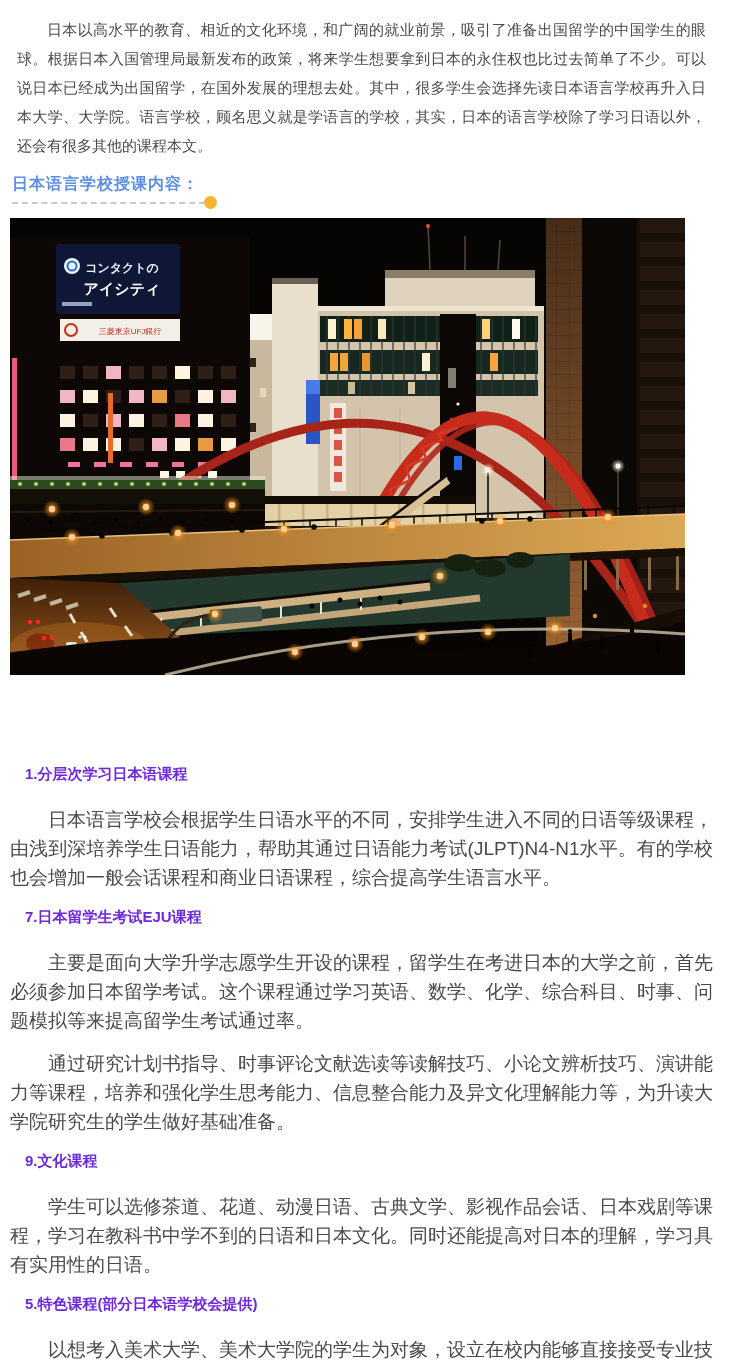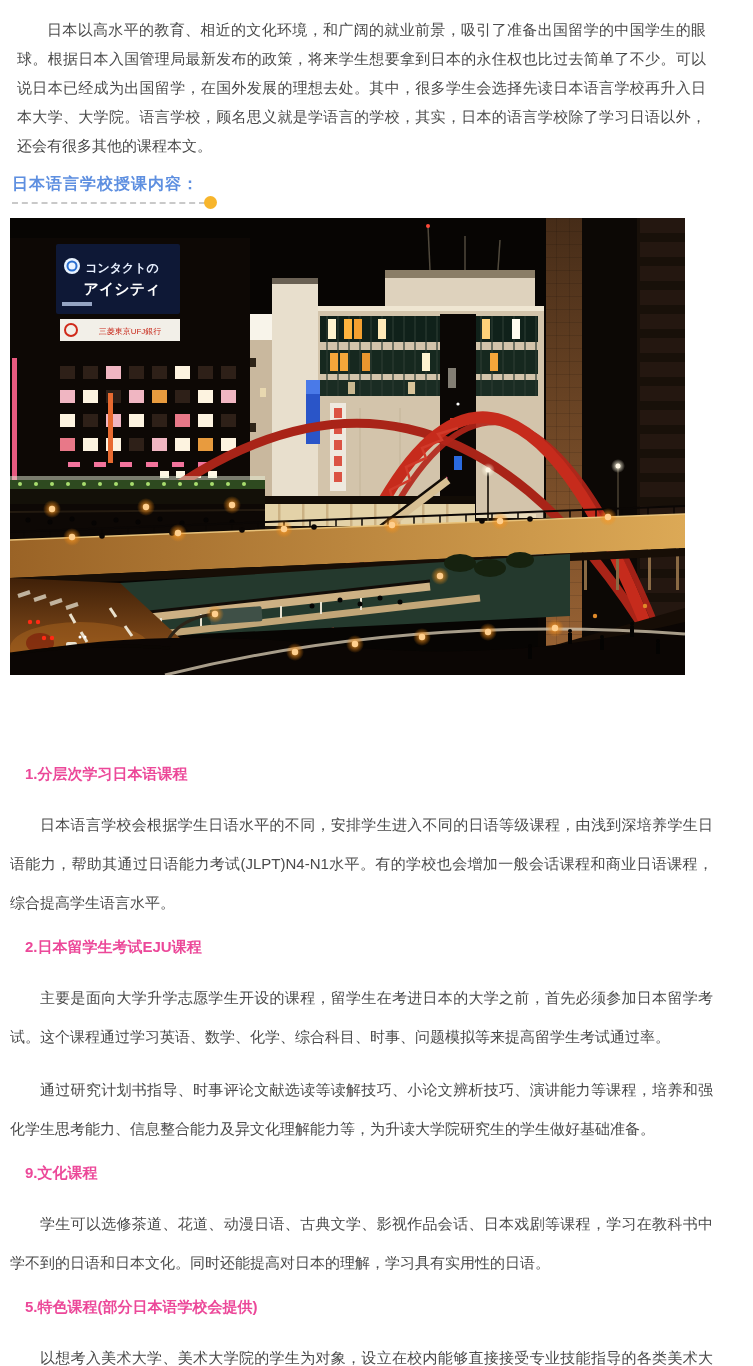--- a/index.html
+++ b/index.html
@@ -46,27 +46,27 @@
     background: #f7b52c;
   }
   .photo { margin: 14px 0 0 0; width: 666px; height: 457px; }
   .photo svg { display: block; }
   .sections { margin-top: 88px; }
   .course-section h3 {
     margin: 0 0 21px 0;
     font-size: 15px;
     line-height: 21px;
     font-weight: bold;
-    color: #ec4899;
+    color: #6d28d9;
     text-indent: 1em;
   }
   .course-section p {
     margin: 0 0 14px 0;
-    font-size: 15px;
-    line-height: 39px;
+    font-size: 19px;
+    line-height: 29px;
     color: #4a4a4a;
     text-align: justify;
     text-indent: 2em;
   }
 </style>
 </head>
 <body>
 
 <div class="page">
 
@@ -546,21 +546,21 @@
       </g>
     </svg>
   </figure>
 
   <div class="sections">
     <section class="course-section">
       <h3>1.分层次学习日本语课程</h3>
       <p>日本语言学校会根据学生日语水平的不同，安排学生进入不同的日语等级课程，由浅到深培养学生日语能力，帮助其通过日语能力考试(JLPT)N4-N1水平。有的学校也会增加一般会话课程和商业日语课程，综合提高学生语言水平。</p>
     </section>
     <section class="course-section">
-      <h3>2.日本留学生考试EJU课程</h3>
+      <h3>7.日本留学生考试EJU课程</h3>
       <p>主要是面向大学升学志愿学生开设的课程，留学生在考进日本的大学之前，首先必须参加日本留学考试。这个课程通过学习英语、数学、化学、综合科目、时事、问题模拟等来提高留学生考试通过率。</p>
     </section>
     <section class="course-section">
       <p>通过研究计划书指导、时事评论文献选读等读解技巧、小论文辨析技巧、演讲能力等课程，培养和强化学生思考能力、信息整合能力及异文化理解能力等，为升读大学院研究生的学生做好基础准备。</p>
     </section>
     <section class="course-section">
       <h3>9.文化课程</h3>
       <p>学生可以选修茶道、花道、动漫日语、古典文学、影视作品会话、日本戏剧等课程，学习在教科书中学不到的日语和日本文化。同时还能提高对日本的理解，学习具有实用性的日语。</p>
     </section>
     <section class="course-section">

